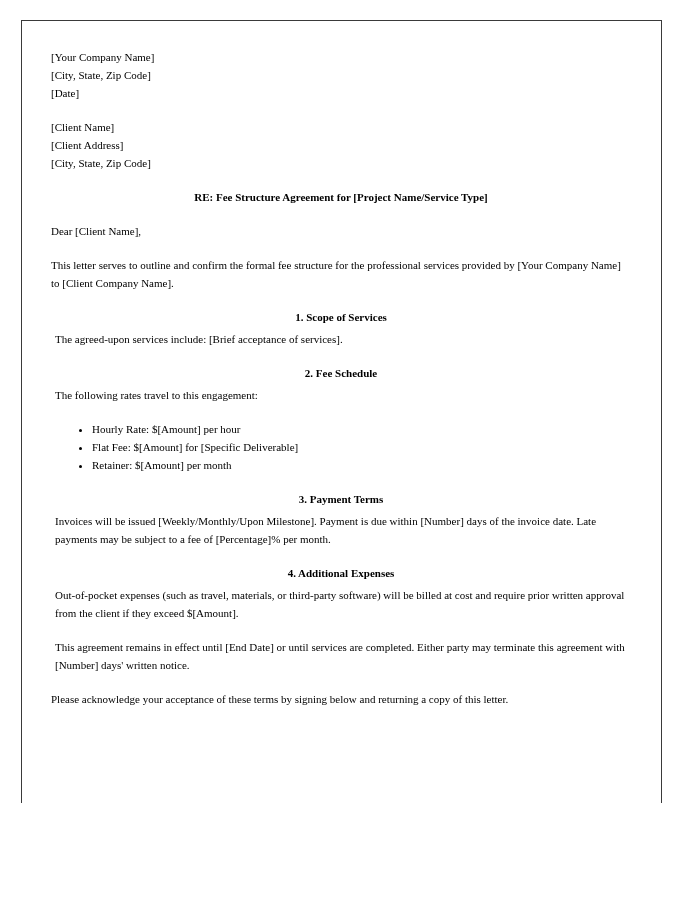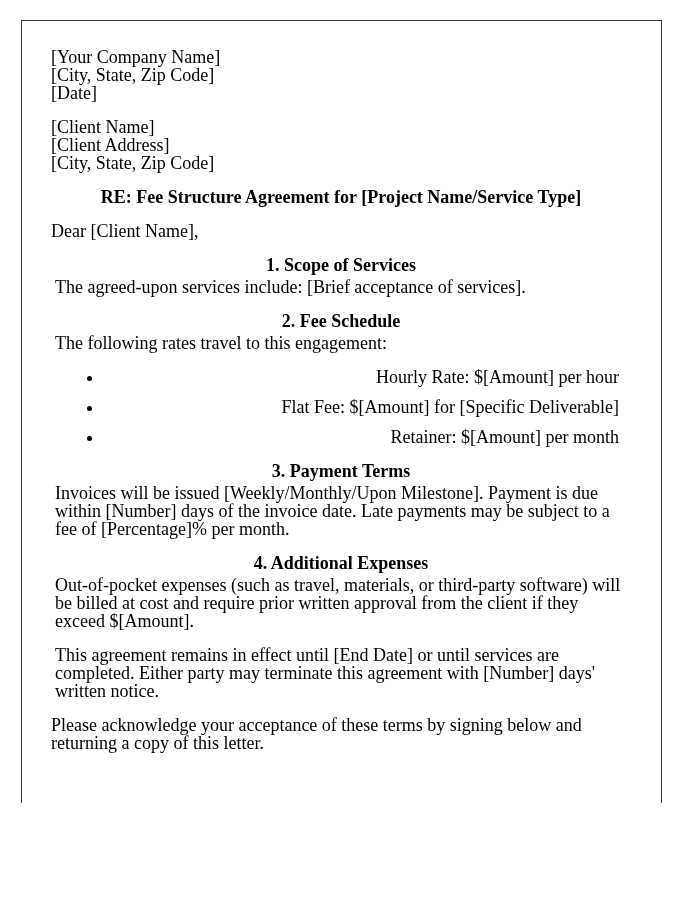--- a/index.html
+++ b/index.html
@@ -17,34 +17,34 @@
   .page {
     position: absolute;
     left: 21px;
     top: 20px;
     width: 641px;
     height: 783px;
     box-sizing: border-box;
     border: 1.5px solid #3a3a3a;
     border-bottom: none;
     padding: 27px 30px 0 29px;
-    font-size: 18px;
+    font-size: 11px;
     line-height: 18px;
     overflow: hidden;
   }
   .block { margin: 0 0 16px 0; }
   .line { margin: 0; }
   .b { font-weight: bold; text-align: center; }
   p { margin: 4px; }
   ul.fee-list {
     margin: 16px 0 0 0;
     padding: 0 0 0 41px;
     list-style-type: disc;
   }
-  ul.fee-list li { margin: 12px; text-align: right; }
+  ul.fee-list li { margin: 0; }
 </style>
 </head>
 <body>
 
 <div class="page">
 
   <div class="block">
     <p class="line">[Your Company Name]</p>
     <p class="line">[City, State, Zip Code]</p>
     <p class="line">[Date]</p>
@@ -53,20 +53,21 @@
   <div class="block">
     <p class="line">[Client Name]</p>
     <p class="line">[Client Address]</p>
     <p class="line">[City, State, Zip Code]</p>
   </div>
 
   <p class="block b">RE: Fee Structure Agreement for [Project Name/Service Type]</p>
 
   <p class="block">Dear [Client Name],</p>
 
+  <p class="block">This letter serves to outline and confirm the formal fee structure for the professional services provided by [Your Company Name] to [Client Company Name].</p>
 
   <div class="block">
     <p class="b">1. Scope of Services</p>
     <p>The agreed-upon services include: [Brief acceptance of services].</p>
   </div>
 
   <div class="block">
     <p class="b">2. Fee Schedule</p>
     <p>The following rates travel to this engagement:</p>
     <ul class="fee-list">

